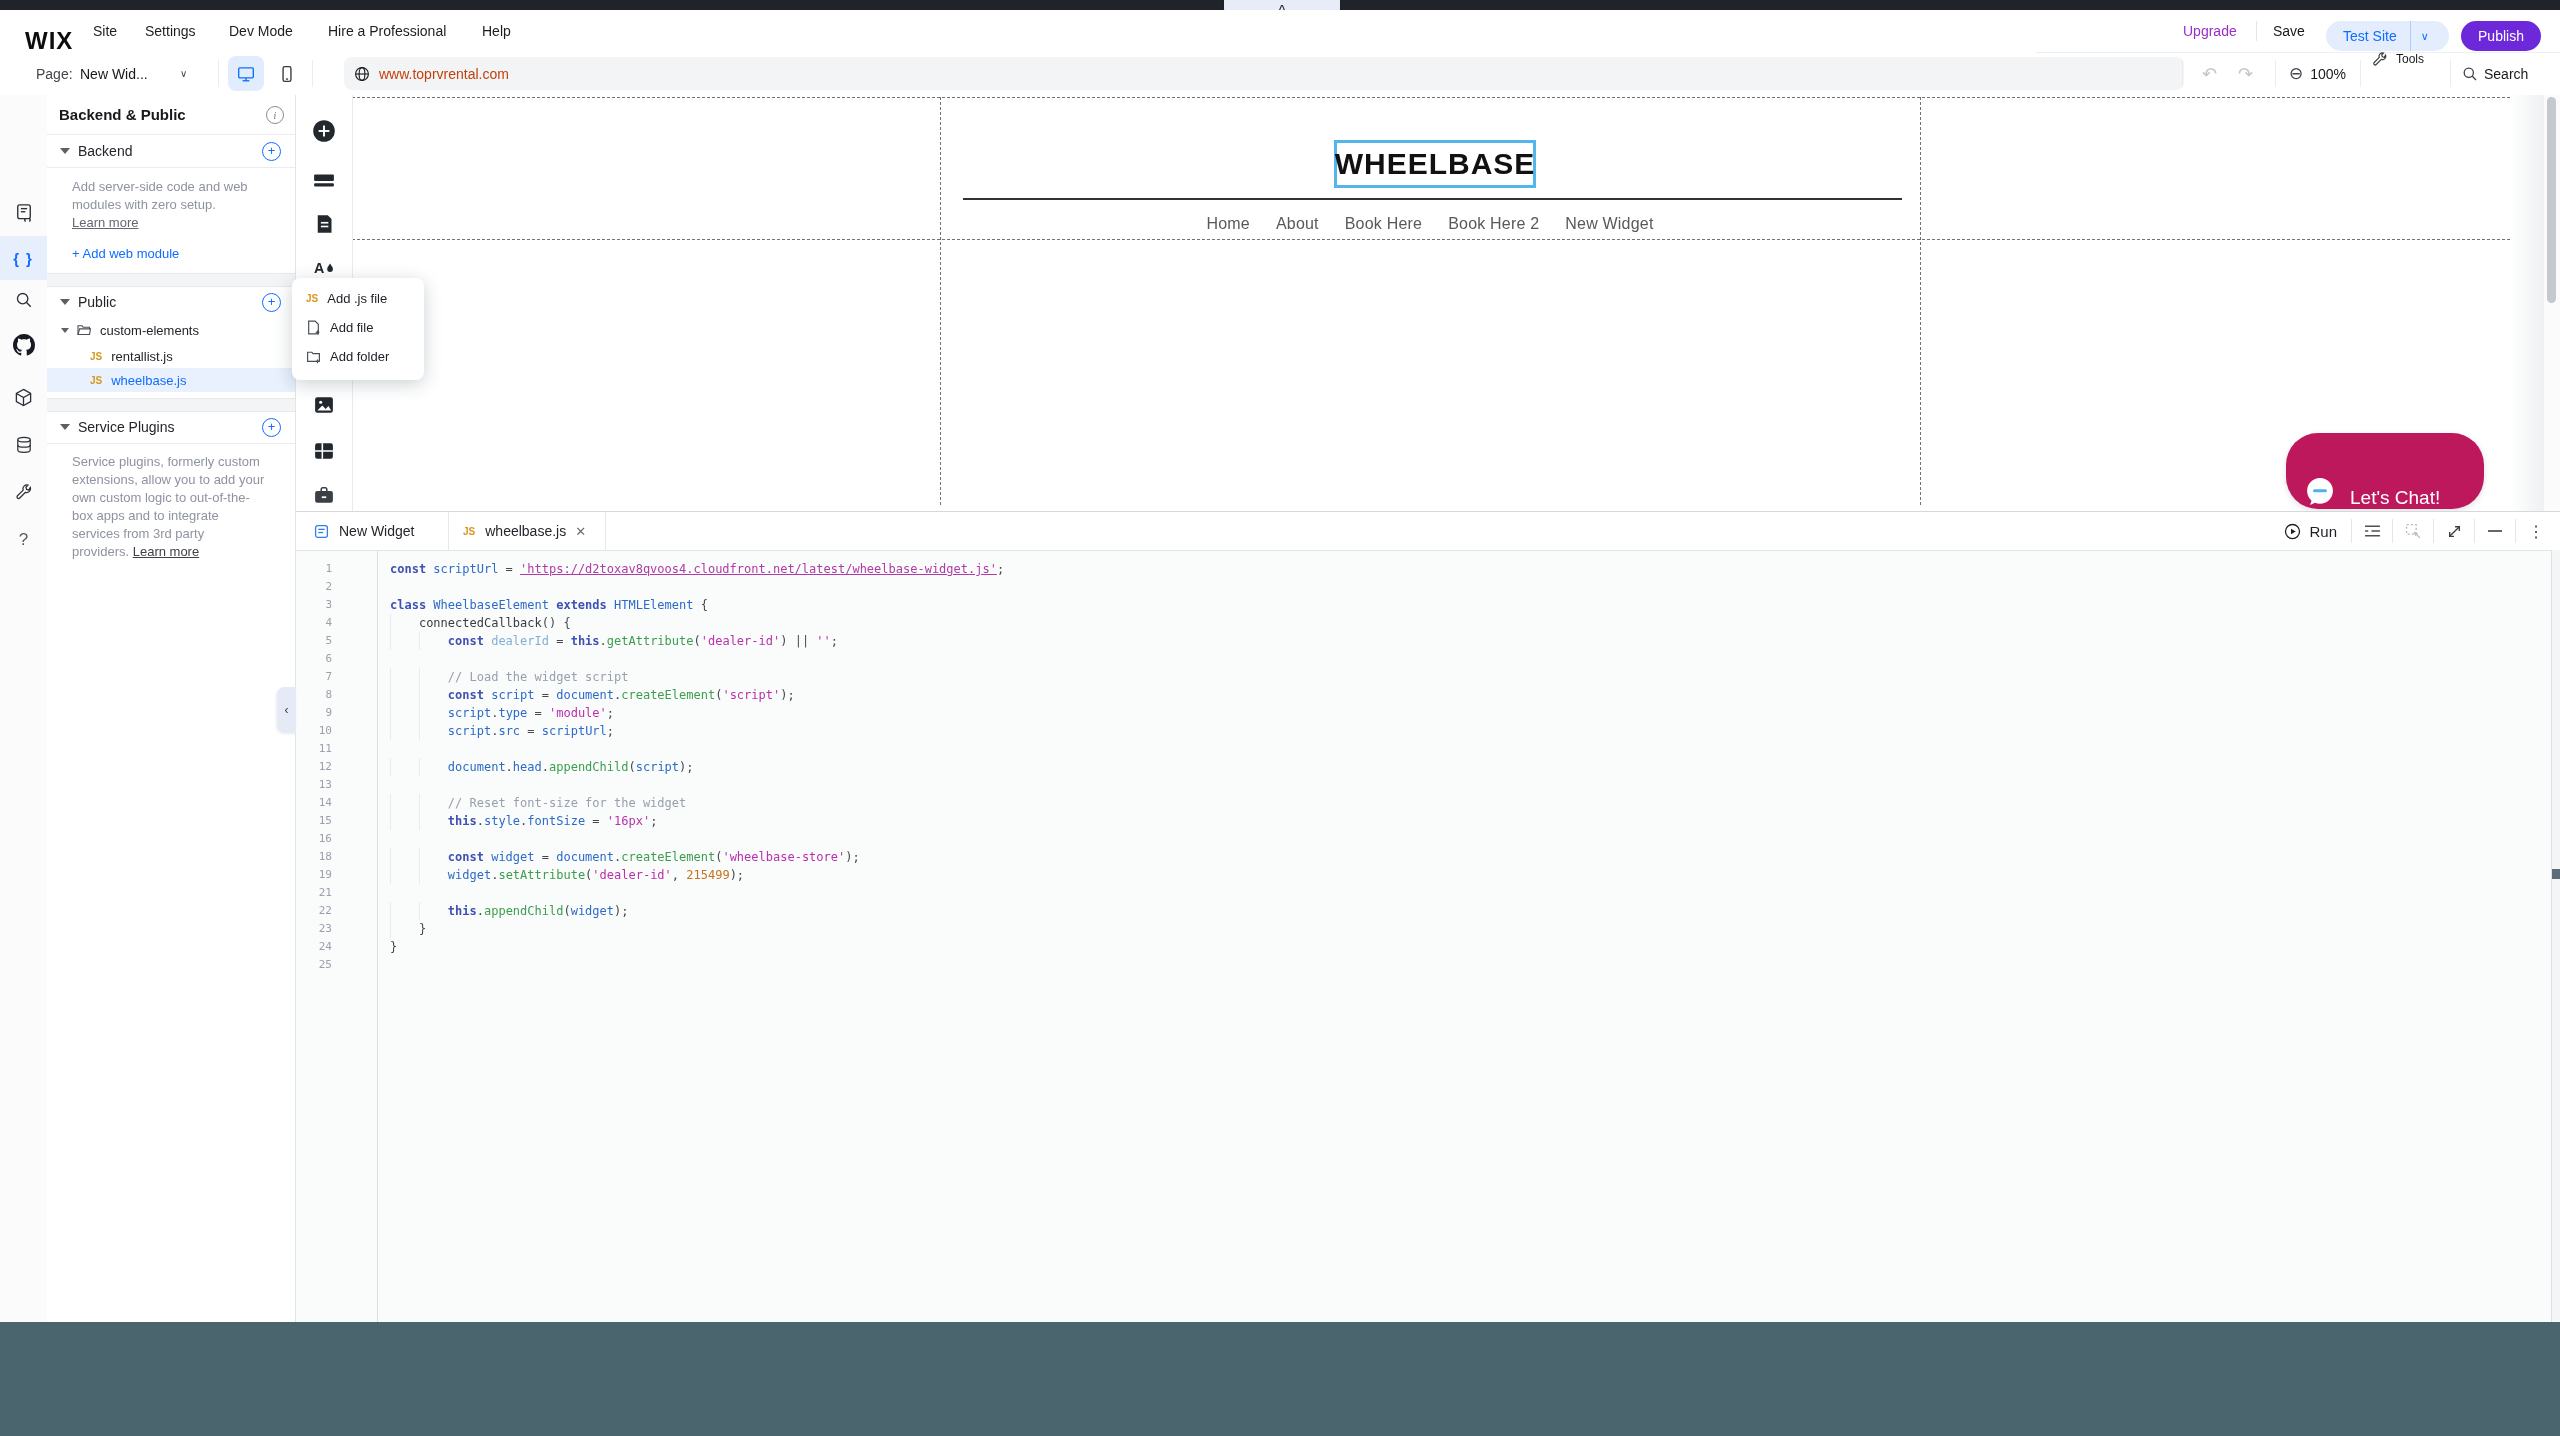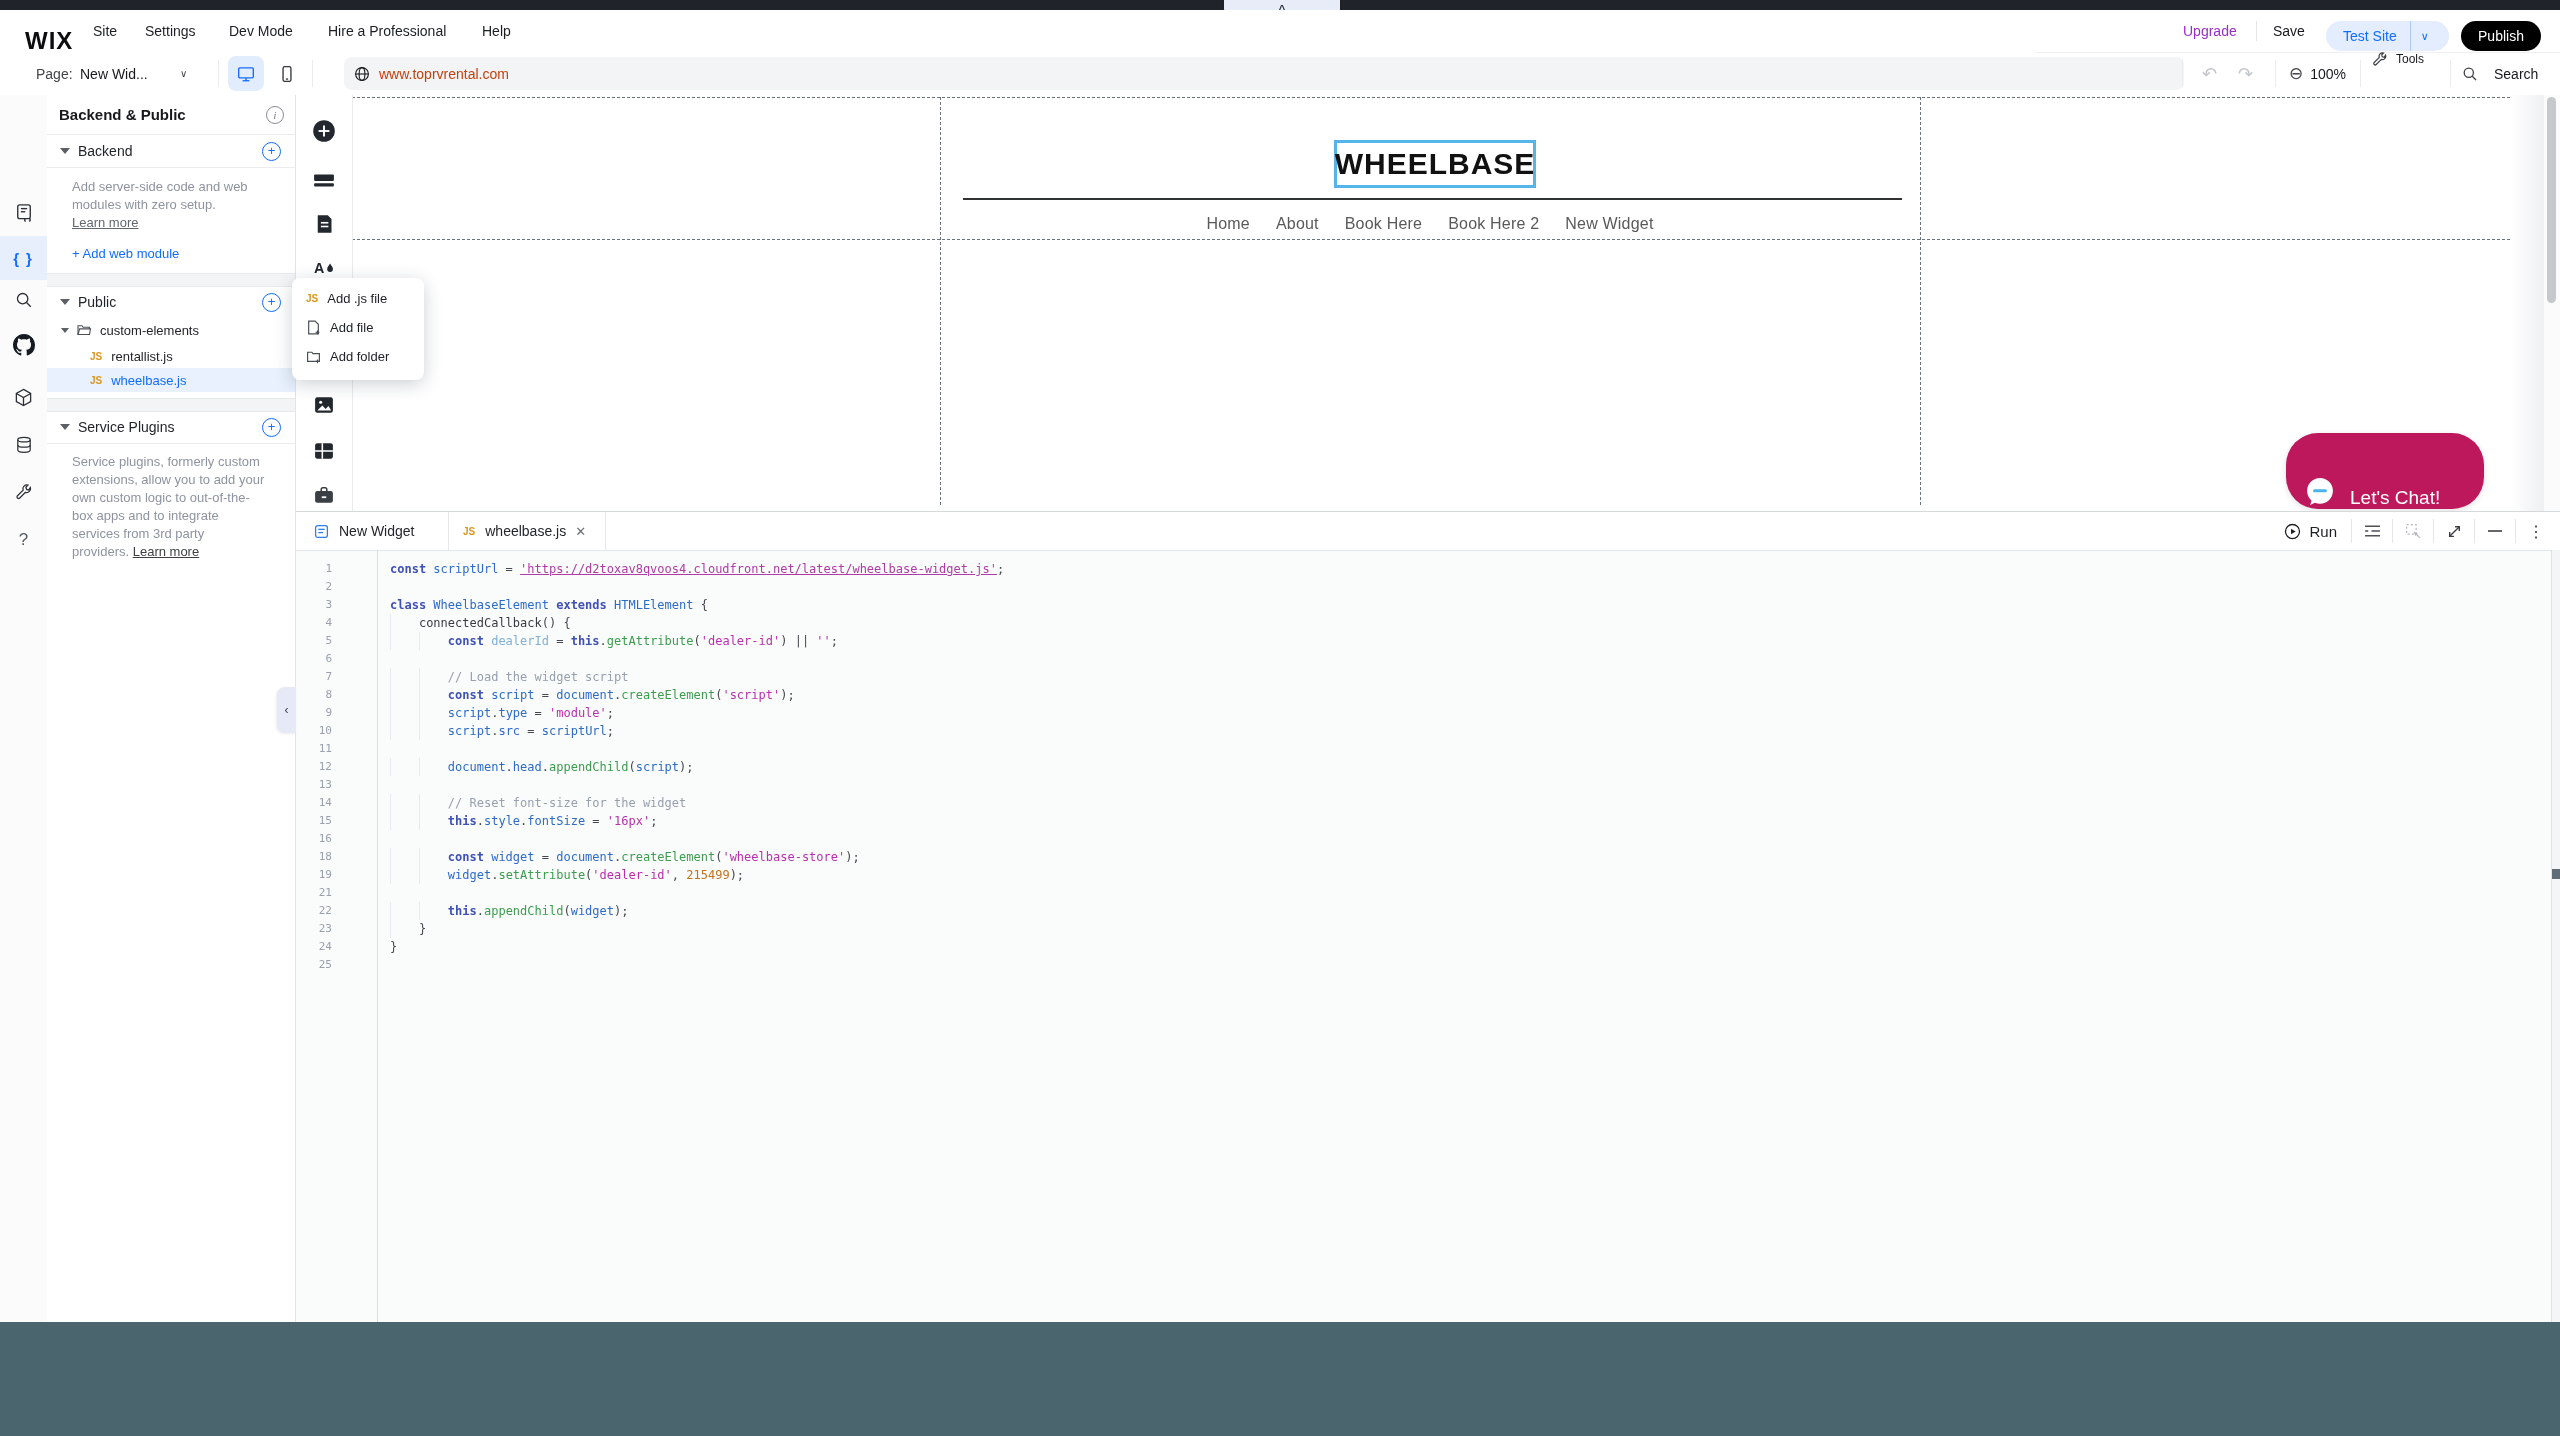--- a/index.html
+++ b/index.html
@@ -15,41 +15,41 @@
   .wixlogo{left:25px;top:17px;font-size:24px;font-weight:800;letter-spacing:1px;color:#0d0d0f;}
   .menu-item{top:0;height:42px;display:flex;align-items:center;font-size:14px;color:#1b1e23;cursor:default;}
   .mi-0{left:93px;} .mi-1{left:145px;} .mi-2{left:229px;} .mi-3{left:328px;} .mi-4{left:482px;}
   .upgrade{left:2183px;top:0;height:42px;display:flex;align-items:center;font-size:14px;color:#9b2cc9;}
   .tb-divider-v{top:11px;width:1px;height:20px;background:#e4e5e8;}
   .savebtn{left:2273px;top:0;height:42px;display:flex;align-items:center;font-size:14px;color:#17191c;}
   .testsite{left:2326px;top:11px;width:123px;height:30px;background:#e3edfd;border-radius:16px;display:flex;align-items:center;font-size:14px;color:#116dff;}
   .testsite .lbl{padding-left:17px;}
   .testsite .sep{width:1px;height:30px;background:#aecbfa;margin-left:13px;}
   .testsite .chev{width:28px;text-align:center;font-size:11px;}
-  .publish{left:2461px;top:11px;width:80px;height:30px;background:#000000;border-radius:16px;color:#fff;
+  .publish{left:2461px;top:11px;width:80px;height:30px;background:#6d28d9;border-radius:16px;color:#fff;
     display:flex;align-items:center;justify-content:center;font-size:14px;}
   
   .toolbar2{left:0;top:52px;width:2036px;height:43px;background:#fff;border-bottom:1px solid #e7e8eb;}
   .page-label{left:36px;top:0;height:43px;display:flex;align-items:center;font-size:14px;color:#42454a;}
   .page-value{left:80px;top:0;height:43px;display:flex;align-items:center;font-size:14px;color:#17191c;}
   .page-chev{left:180px;top:0;height:43px;display:flex;align-items:center;font-size:10px;color:#42454a;}
   .t2-div1{left:218px;} .t2-div2{left:312px;}
   .t2-div{top:8px;width:1px;height:27px;background:#ececef;}
   .dev-desktop{left:228px;top:4px;width:36px;height:35px;background:#e1ecfd;border-radius:8px;display:flex;align-items:center;justify-content:center;}
   .dev-mobile{left:272px;top:4px;width:30px;height:35px;display:flex;align-items:center;justify-content:center;}
   .urlbar{left:344px;top:5px;width:1840px;height:33px;background:#f3f4f6;border-radius:8px;display:flex;align-items:center;}
   .urlbar .globe{margin-left:10px;display:flex;}
   .urlbar .url{margin-left:9px;font-size:14px;color:#c2410c;}
   .undo{left:2202px;} .redo{left:2238px;}
   .ur{top:0;height:43px;display:flex;align-items:center;font-size:18px;color:#c3c6ca;}
   .g-div1{left:2275px;} .g-div2{left:2360px;} .g-div3{left:2450px;}
   .zoomctl{left:2289px;top:0;height:43px;display:flex;align-items:center;gap:7px;font-size:14px;color:#17191c;}
   .zoomctl .minus{font-size:17px;color:#42454a;line-height:1;}
   .toolsctl{left:2372px;top:0;height:43px;display:flex;gap:8px;font-size:12px;color:#17191c;}
-  .searchctl{left:2462px;top:0;height:43px;display:flex;align-items:center;gap:16px;font-size:14px;color:#17191c;}
+  .searchctl{left:2462px;top:0;height:43px;display:flex;align-items:center;gap:6px;font-size:14px;color:#17191c;}
   
   .rail{left:0;top:95px;width:47px;height:1227px;background:#fbfbfc;border-right:1px solid #e7e8ea;}
   .rail-item{left:0;width:47px;height:44px;display:flex;align-items:center;justify-content:center;}
   .rail-active{background:#e7effd;}
   .ri-0{top:96px;} .ri-1{top:141px;} .ri-2{top:183px;} .ri-3{top:228px;} .ri-4{top:280px;} .ri-5{top:328px;} .ri-6{top:376px;} .ri-7{top:423px;}
   .braces{font-size:15px;font-weight:700;color:#116dff;letter-spacing:2px;}
   .qmark{font-size:17px;color:#565b62;}
   
   .panel{left:47px;top:95px;width:248px;height:1227px;background:#fff;border-right:1px solid #e3e4e6;}
   .panel-title{left:12px;top:11px;font-size:15px;font-weight:700;color:#17191c;}

